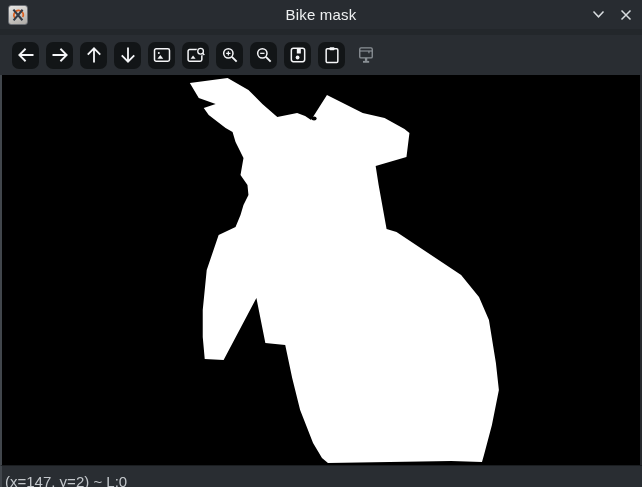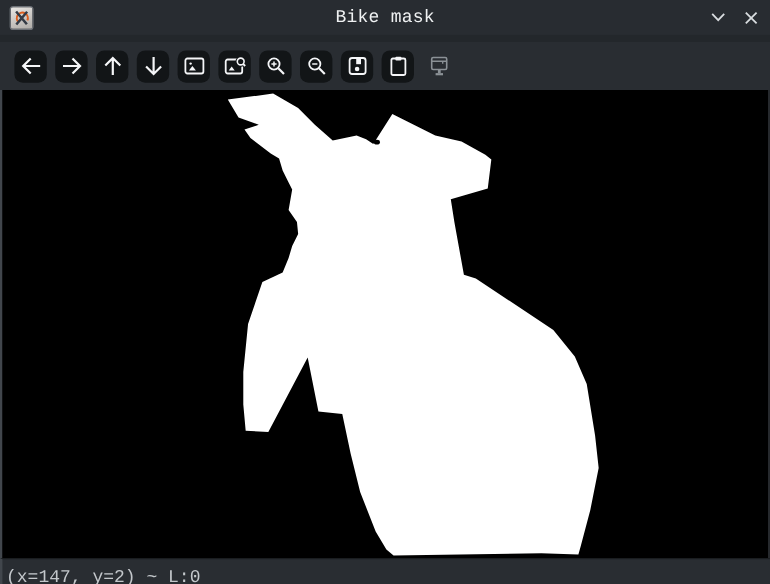--- a/index.html
+++ b/index.html
@@ -1,19 +1,19 @@
 <!DOCTYPE html>
 <html style="--titlebar: #282c31; --separator: #23272b; --toolbar: #292d32; --button-bg: #121517; --icon: #f5f6f8; --icon-disabled: #8b9196; --title-text: #eff1f2; --status-text: #c3c7cb; --border-left: #41464c;"><head>
 <meta charset="utf-8">
 <style>
   html,body{margin:0;padding:0;background:#15171a;}
   .window{
     position:relative;width:642px;height:487px;overflow:hidden;
     background:var(--toolbar,#292d32);
-    font-family:Liberation Mono, monospace;
+    font-family:Liberation Sans, sans-serif;
     -webkit-user-select:none;user-select:none;
   }
   
   .titlebar{
     position:relative;height:29px;background:var(--titlebar,#282c31);
     display:flex;align-items:center;padding:0 8px;box-sizing:border-box;
   }
   .app-icon{
     width:20px;height:20px;border-radius:3px;flex:0 0 auto;
     background:linear-gradient(160deg,#e9e7e4 0%,#c9c6c2 55%,#aeaba7 100%);

